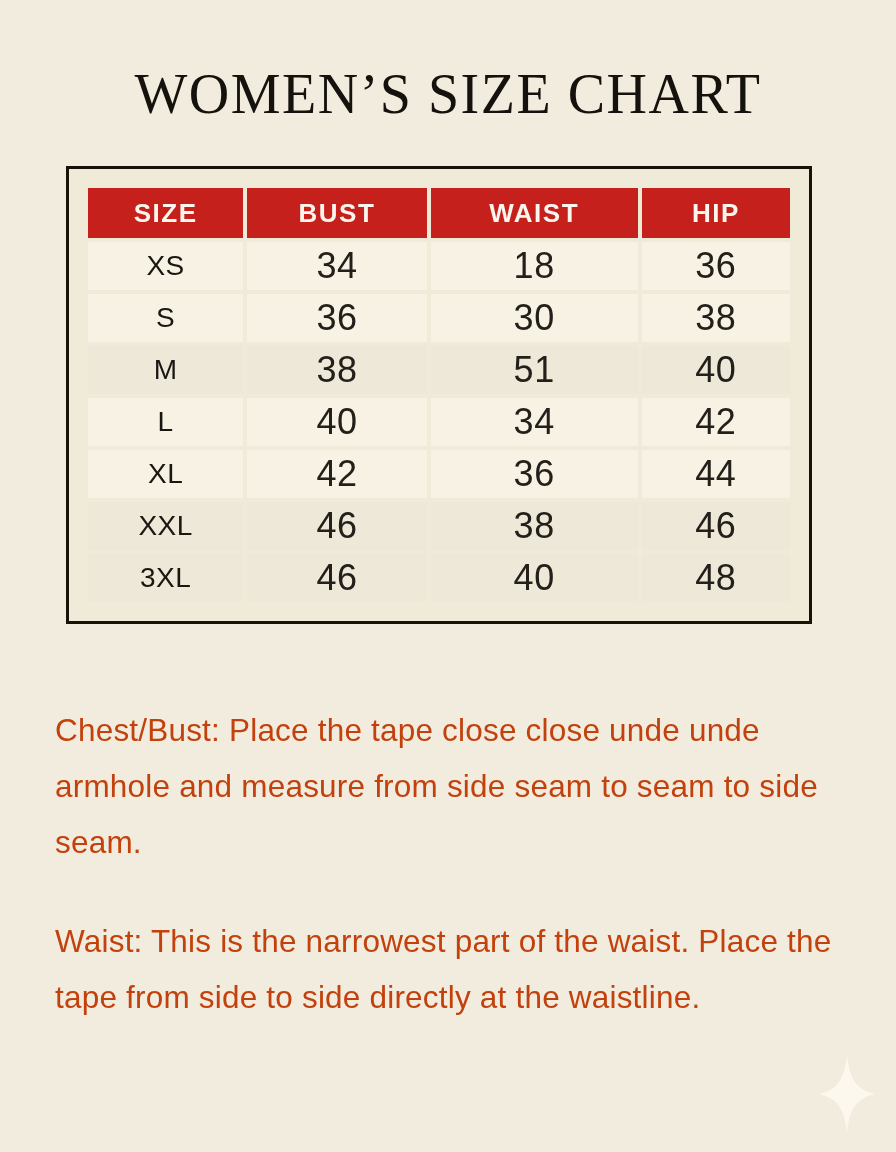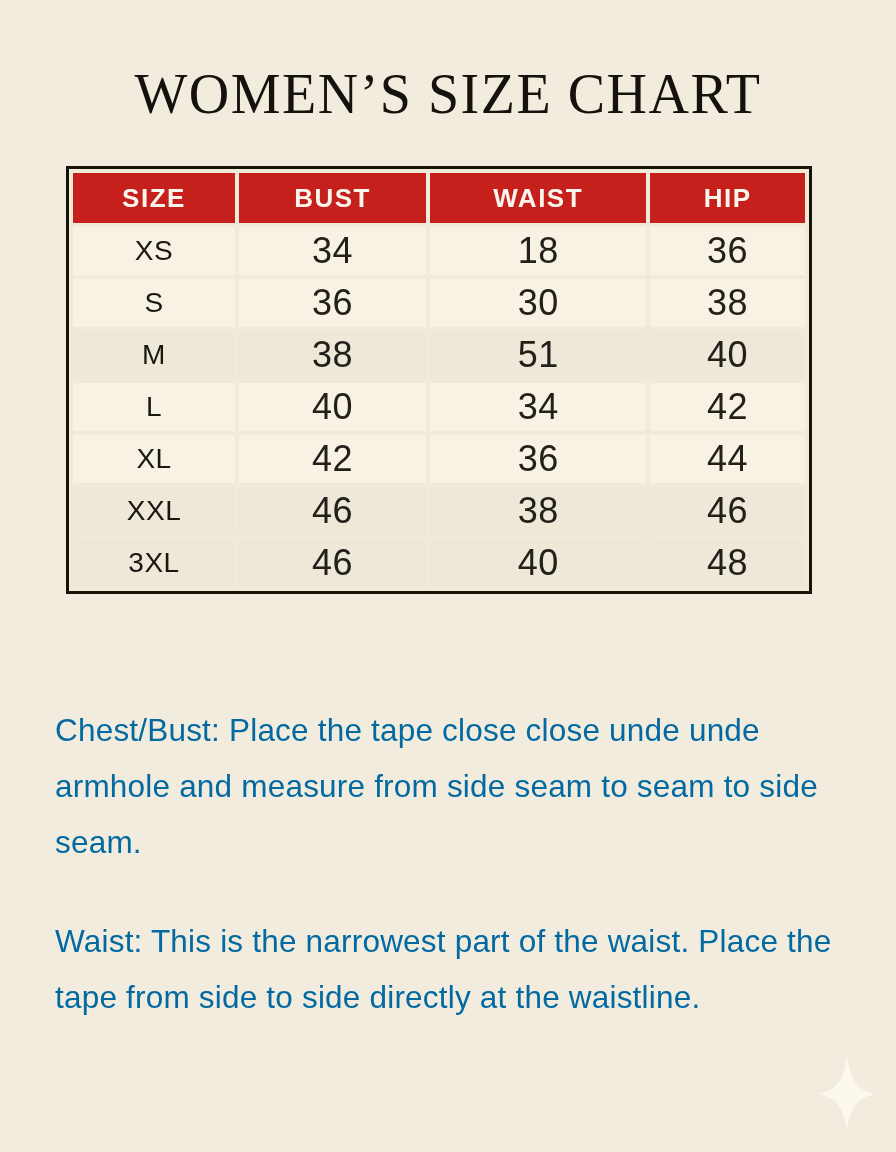--- a/index.html
+++ b/index.html
@@ -37,21 +37,21 @@
     color: #15110d;
   }
   .table-frame {
     position: absolute;
     left: 66px;
     top: 166px;
     width: 746px;
     box-sizing: border-box;
     border: 3px solid #171309;
     background: #f0ead9;
-    padding: 0;
+    padding: 15px;
   }
   table.size-chart {
     width: 100%;
     border-collapse: separate;
     border-spacing: 4px;
     table-layout: fixed;
   }
   table.size-chart th {
     background: #c5201c;
     color: #faf6ee;
@@ -87,21 +87,21 @@
     position: absolute;
     left: 55px;
     top: 702px;
     width: 815px;
   }
   .note {
     margin: 0 0 43px 0;
     font-size: 31.5px;
     line-height: 56px;
     letter-spacing: 0.2px;
-    color: #0369a1;
+    color: #c2410c;
   }
   .sparkle {
     position: absolute;
     top: 1056px;
     right: 21px;
     width: 56px;
     height: 76px;
   }
   .sparkle svg {
     display: block;

